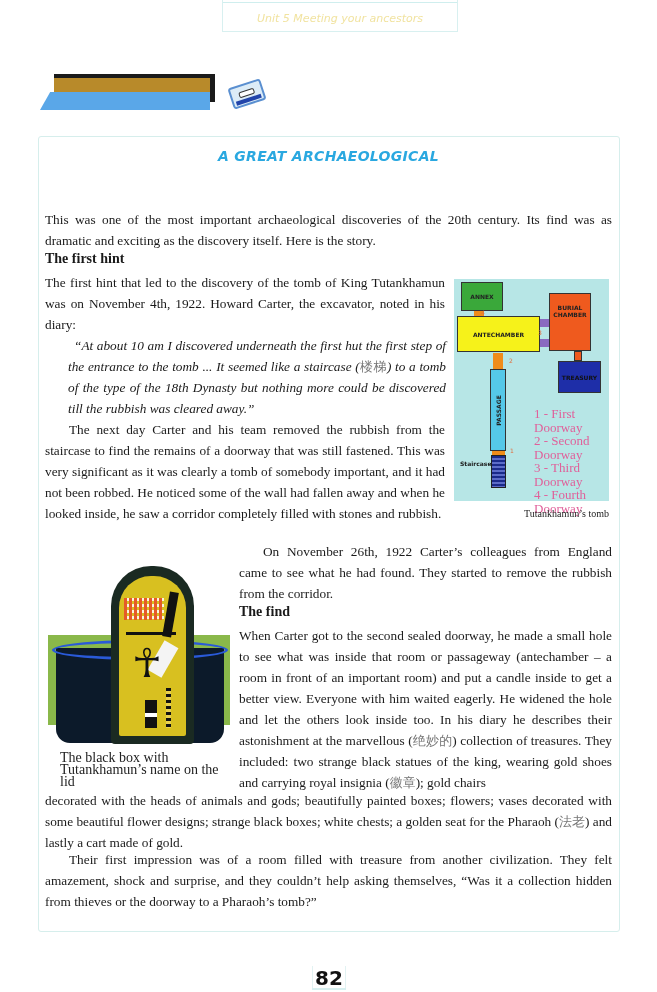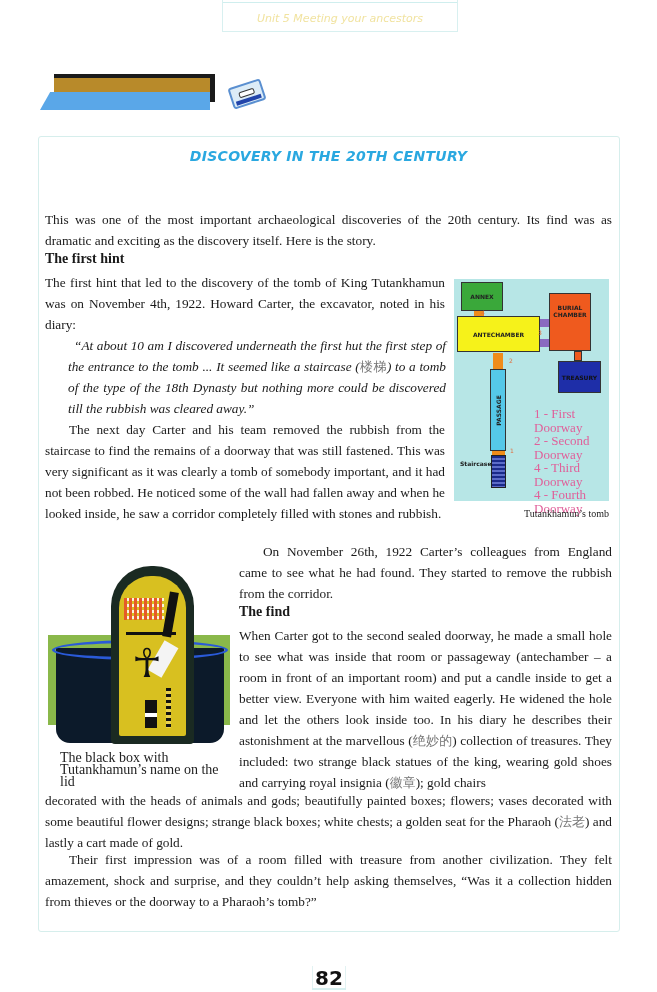--- a/index.html
+++ b/index.html
@@ -96,21 +96,21 @@
 </div>
 
 <div class="cassette">
   <div class="win"></div>
   <div class="strip"></div>
 </div>
 
 <div class="frame"></div>
 
 <div class="title">
-  <div>DISCOVERY IN THE 20TH CENTURY</div>
+  <div>A GREAT ARCHAEOLOGICAL</div>
 </div>
 
 <div class="p full" style="top:209px;">This was one of the most important archaeological discoveries of the 20th century. Its find was as dramatic and exciting as the discovery itself. Here is the story.</div>
 <div class="heading" style="left:45px; top:251px;">The first hint</div>
 
 <div class="p left" style="top:272px;">The first hint that led to the discovery of the tomb of King Tutankhamun was on November 4th, 1922. Howard Carter, the excavator, noted in his diary:</div>
 
 <div class="quote" style="top:335px;"><span>“At about 10 am I discovered underneath the first hut the first step of the entrance to the tomb ... It seemed like a staircase (</span><span class="cjk">楼梯</span><span>) to a tomb of the type of the 18th Dynasty but nothing more could be discovered till the rubbish was cleared away.”</span></div>
 
 <div class="p left indent" style="top:419px;">The next day Carter and his team removed the rubbish from the staircase to find the remains of a doorway that was still fastened. This was very significant as it was clearly a tomb of somebody important, and it had not been robbed. He noticed some of the wall had fallen away and when he looked inside, he saw a corridor completely filled with stones and rubbish.</div>
@@ -131,21 +131,21 @@
   <div class="room passage">
       <span>PASSAGE</span>
     </div>
   <div class="door" style="left:38px; top:172px; width:13px; height:5px;"></div>
   <span class="num" style="left:56px; top:168px;">1</span>
   <div class="room stair"></div>
   <span class="stair-label">Staircase</span>
   <div class="legend">
     <div>1 - First Doorway</div>
     <div>2 - Second Doorway</div>
-    <div>4 - Third Doorway</div>
+    <div>3 - Third Doorway</div>
     <div>4 - Fourth Doorway</div>
   </div>
 </div>
 <div class="tomb-caption">Tutankhamun’s tomb</div>
 
 <div class="p right indent" style="top:541px;">On November 26th, 1922 Carter’s colleagues from England came to see what he had found. They started to remove the rubbish from the corridor.</div>
 <div class="heading" style="left:239px; top:604px;">The find</div>
 <div class="p right" style="top:625px;"><span>When Carter got to the second sealed doorway, he made a small hole to see what was inside that room or passageway (antechamber – a room in front of an important room) and put a candle inside to get a better view. Everyone with him waited eagerly. He widened the hole and let the others look inside too. In his diary he describes their astonishment at the marvellous (</span><span class="cjk">绝妙的</span><span>) collection of treasures. They included: two strange black statues of the king, wearing gold shoes and carrying royal insignia (</span><span class="cjk">徽章</span><span>); gold chairs</span></div>
 
 <div class="boxphoto">

